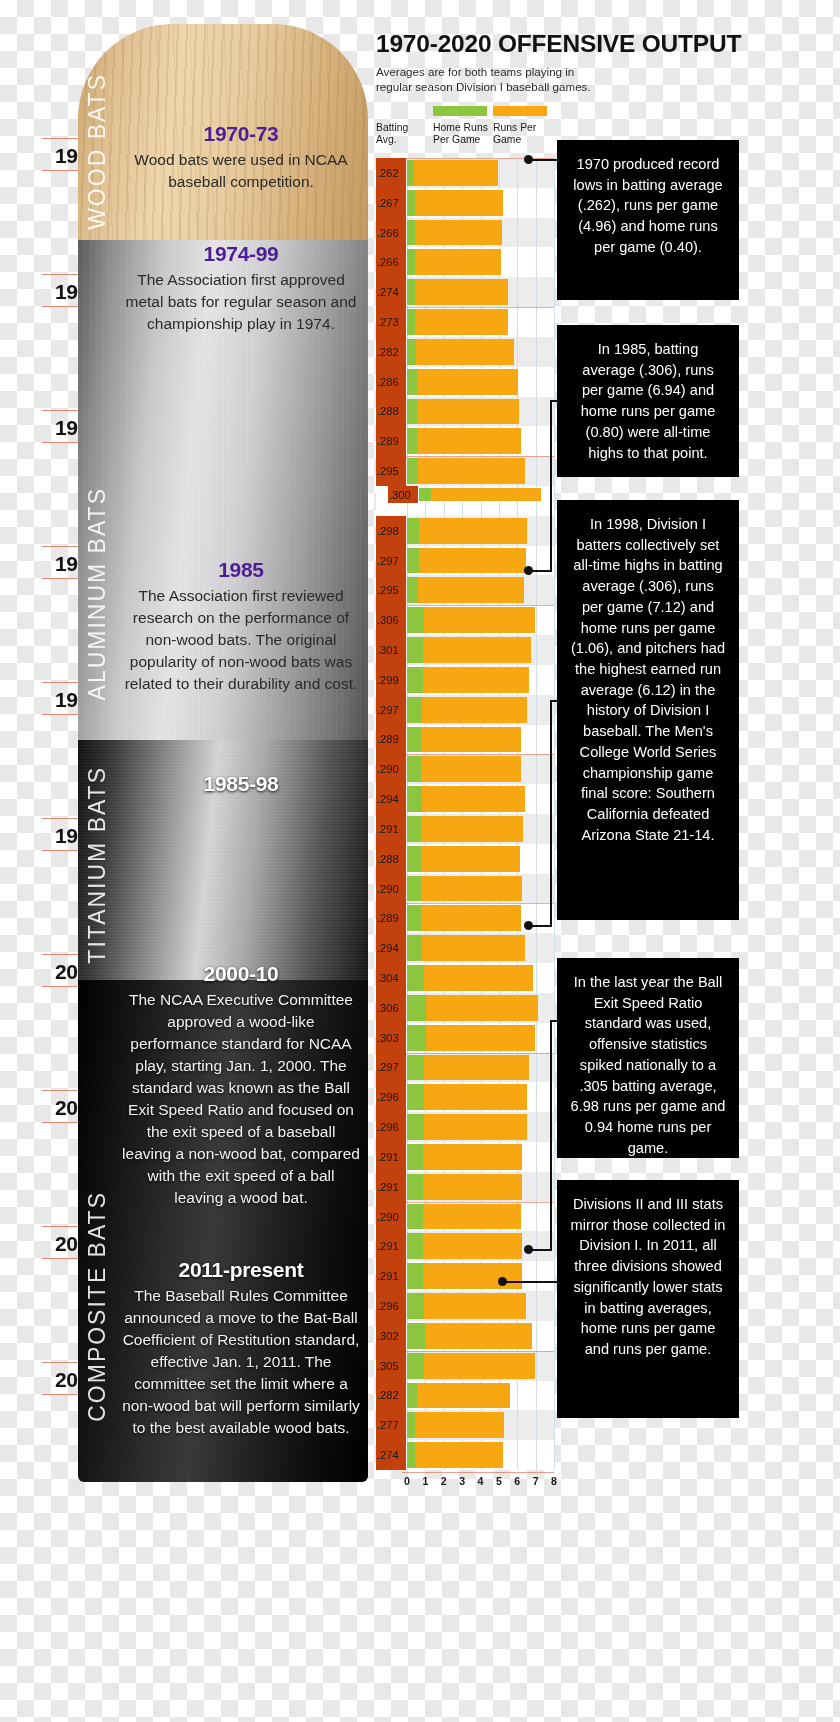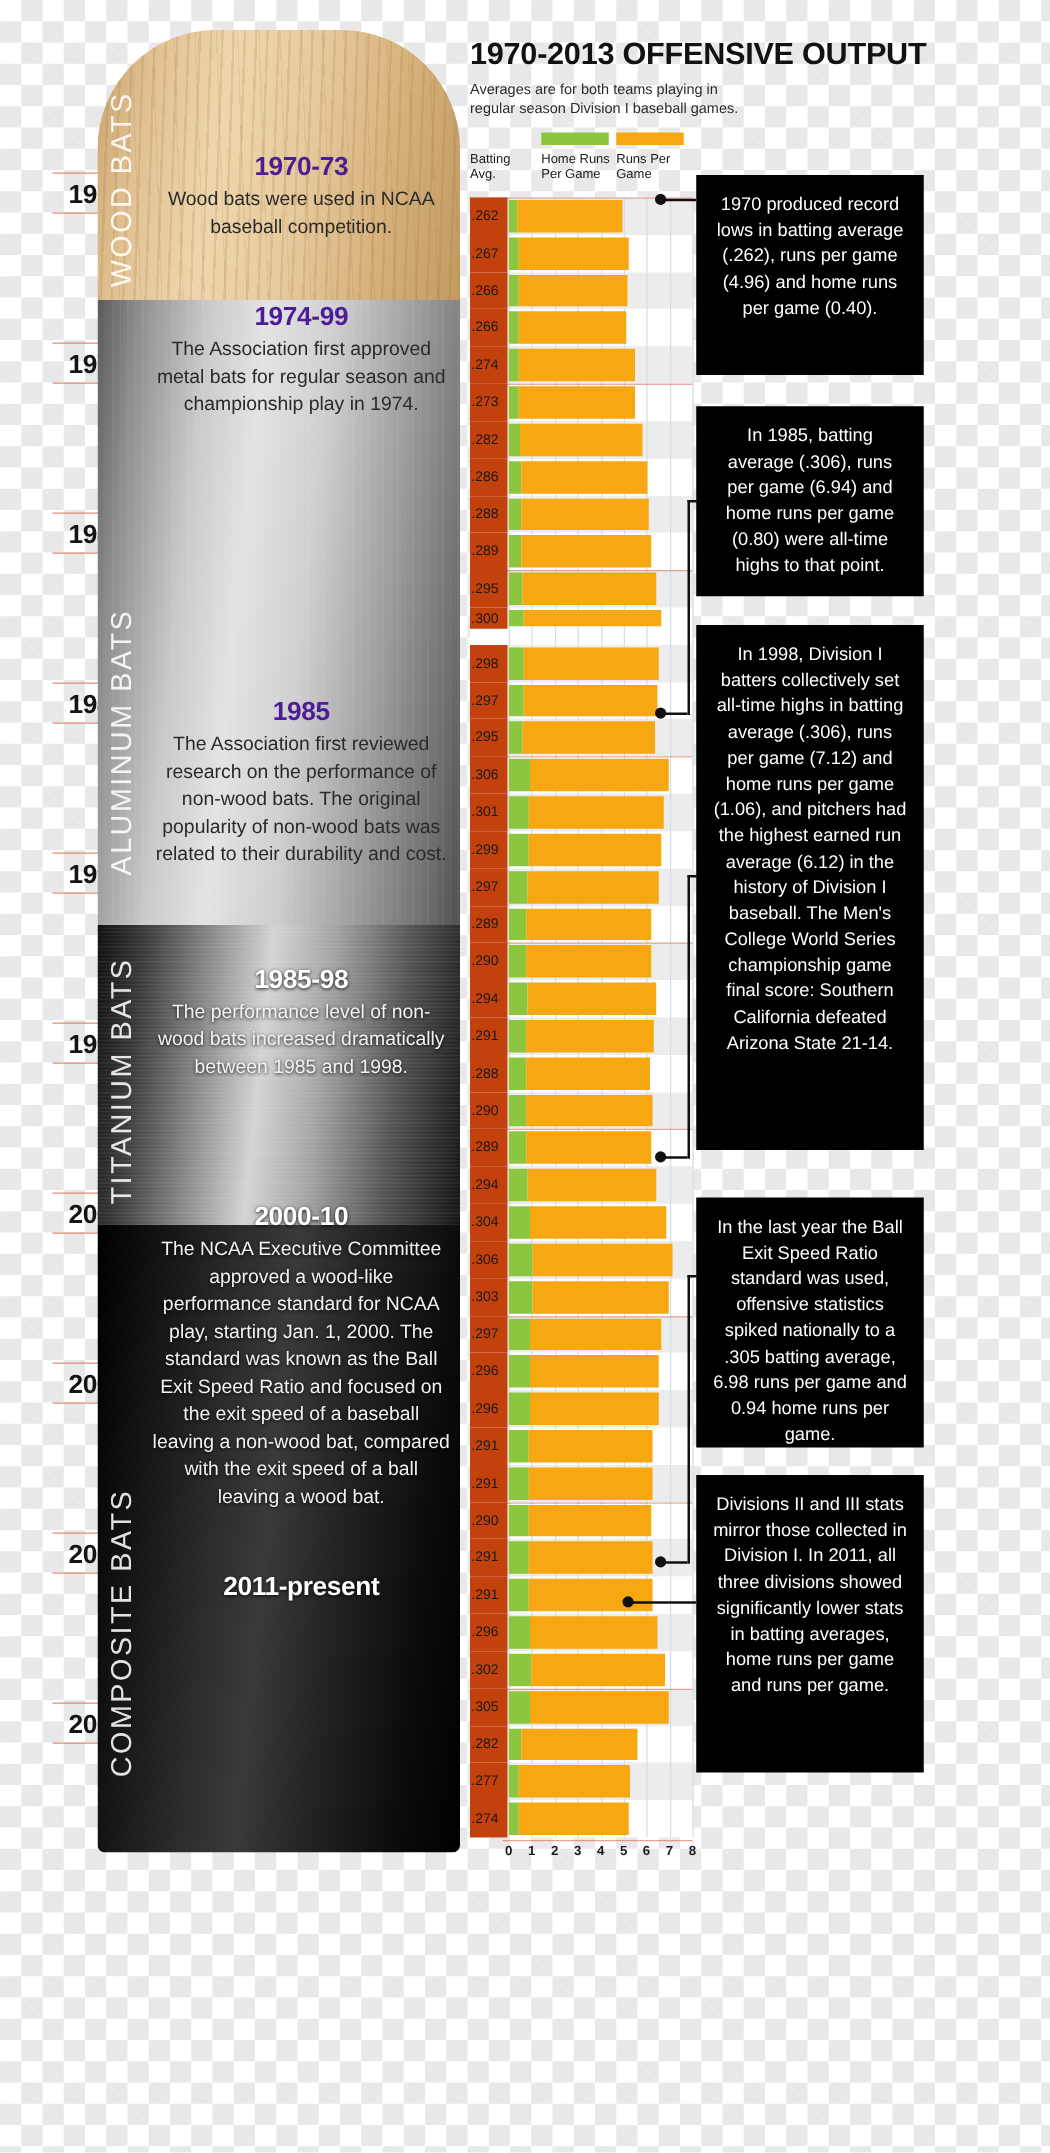--- a/index.html
+++ b/index.html
@@ -212,34 +212,34 @@
   <div class="bc-body">The Association first approved metal bats for regular season and championship play in 1974.</div>
 </div>
 
 <div class="bat-card on-light" style="left:122px;top:558px;">
   <div class="bc-title">1985</div>
   <div class="bc-body">The Association first reviewed research on the performance of non-wood bats. The original popularity of non-wood bats was related to their durability and cost.</div>
 </div>
 
 <div class="bat-card on-dark" style="left:122px;top:772px;">
   <div class="bc-title">1985-98</div>
-  <div class="bc-body">The performance level of non-wood bats increased dramatically between 1985 and 1998.</div>
 </div>
 
 <div class="bat-card on-dark" style="left:122px;top:962px;">
   <div class="bc-title">2000-10</div>
   <div class="bc-body">The NCAA Executive Committee approved a wood-like performance standard for NCAA play, starting Jan. 1, 2000. The standard was known as the Ball Exit Speed Ratio and focused on the exit speed of a baseball leaving a non-wood bat, compared with the exit speed of a ball leaving a wood bat.</div>
 </div>
 
 <div class="bat-card on-dark" style="left:122px;top:1258px;">
   <div class="bc-title">2011-present</div>
+  <div class="bc-body">The Baseball Rules Committee announced a move to the Bat-Ball Coefficient of Restitution standard, effective Jan. 1, 2011. The committee set the limit where a non-wood bat will perform similarly to the best available wood bats.</div>
 </div>
 
 <div id="chart-panel">
-  <div id="chart-title">1970-2013 OFFENSIVE OUTPUT</div>
+  <div id="chart-title">1970-2020 OFFENSIVE OUTPUT</div>
   <div id="chart-sub">Averages are for both teams playing in regular season Division I baseball games.</div>
   <div id="legend">
       <div class="lg-item " style="left: 0px;">
         <div class="lg-text lg-noswatch">Batting<br>Avg.</div>
       </div>
       <div class="lg-item" style="left: 57px;">
         <div class="lg-swatch" style="background: rgb(140, 198, 62);"></div>
         <div class="lg-text">Home Runs<br>Per Game</div>
       </div>
       <div class="lg-item" style="left: 117px;">
@@ -337,21 +337,21 @@
       <div class="bar-row" style="top: 268.364px; height: 29.8182px;">
         <div class="lbl-cell">.289</div>
         <div class="bar-hr" style="width: 10.29px; background: rgb(140, 198, 62);"></div>
         <div class="bar-runs" style="left: 41.29px; width: 103.267px; background: rgb(247, 167, 18);"></div>
       </div>
       <div class="bar-row" style="top: 298.182px; height: 29.8182px;">
         <div class="lbl-cell">.295</div>
         <div class="bar-hr" style="width: 11.025px; background: rgb(140, 198, 62);"></div>
         <div class="bar-runs" style="left: 42.025px; width: 106.575px; background: rgb(247, 167, 18);"></div>
       </div>
-      <div class="bar-row" style="top: 328px; height: 17px;">
+      <div class="bar-row" style="top: 328px; height: 17px; margin-left: 12px;">
         <div class="lbl-cell">.300</div>
         <div class="bar-hr" style="width: 12.1275px; background: rgb(140, 198, 62);"></div>
         <div class="bar-runs" style="left: 43.1275px; width: 110.066px; background: rgb(247, 167, 18);"></div>
       </div>
       <div class="bar-row" style="top: 357.818px; height: 29.8182px;">
         <div class="lbl-cell">.298</div>
         <div class="bar-hr" style="width: 11.76px; background: rgb(140, 198, 62);"></div>
         <div class="bar-runs" style="left: 42.76px; width: 108.596px; background: rgb(247, 167, 18);"></div>
       </div>
       <div class="bar-row" style="top: 387.636px; height: 29.8182px;">

